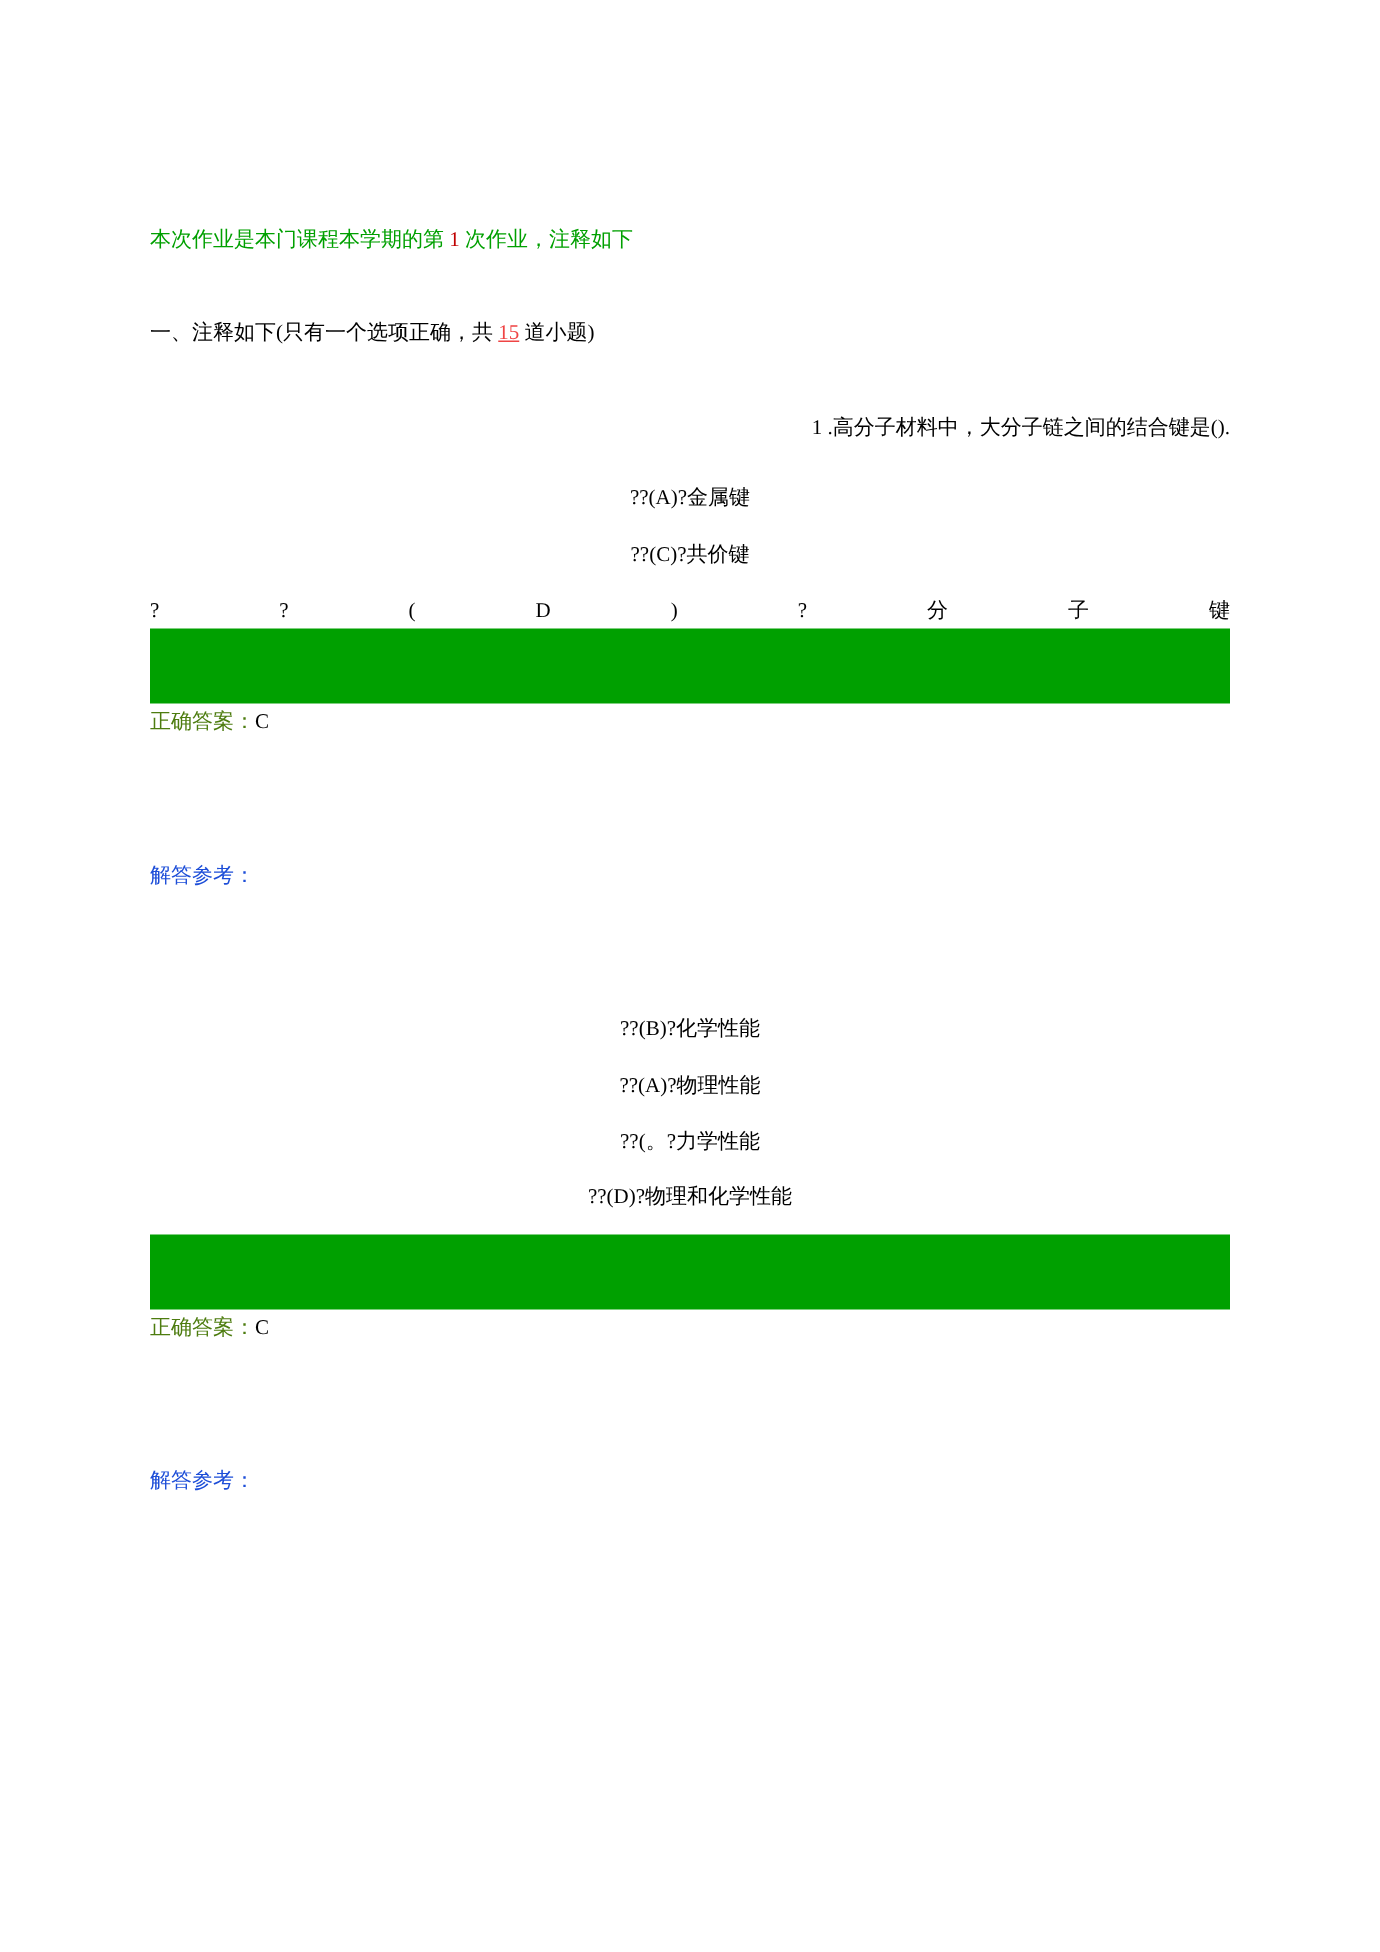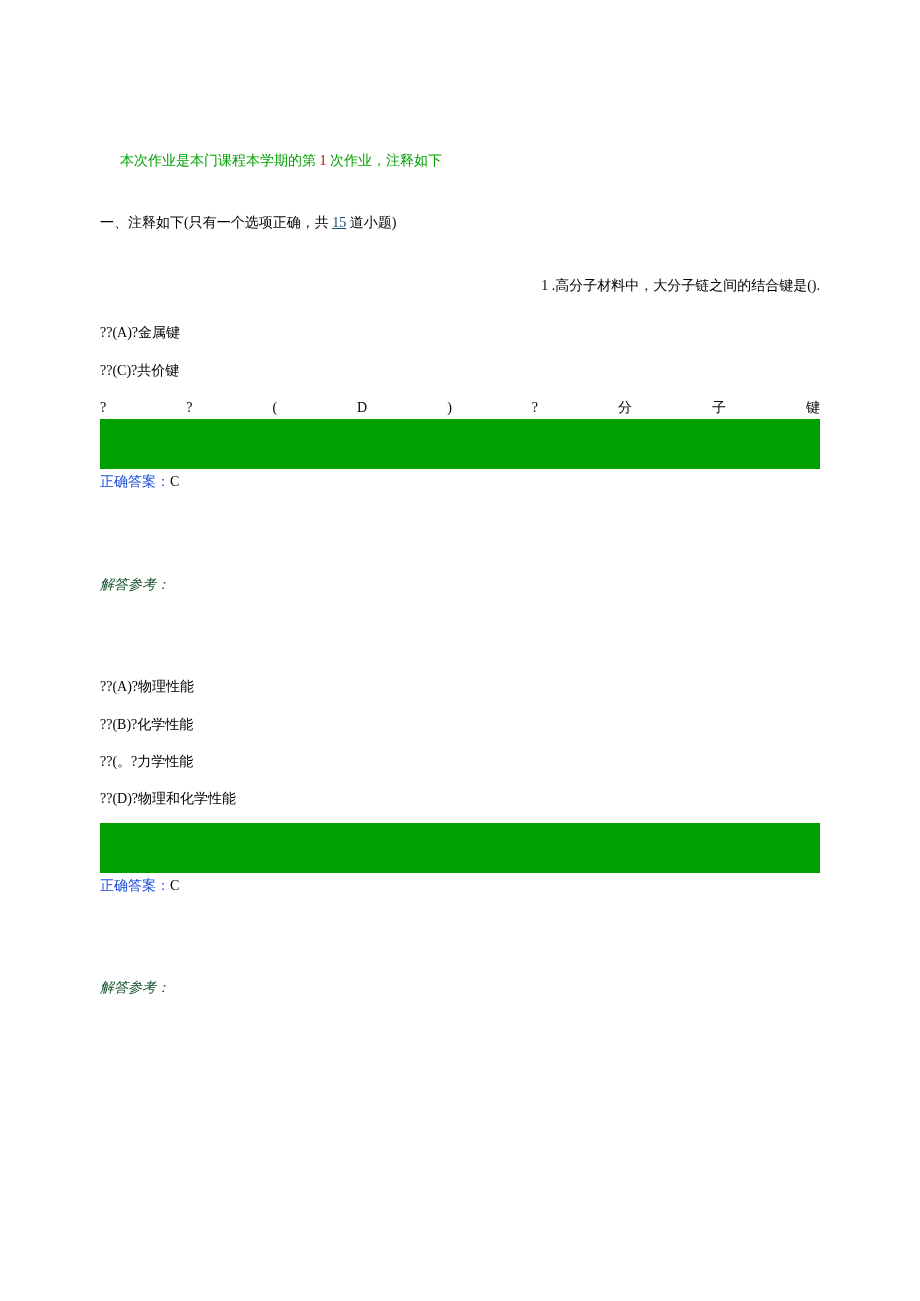--- a/index.html
+++ b/index.html
@@ -11,68 +11,67 @@
       font-family: "SimSun", "宋体", serif;
       font-size: 14px;
       line-height: 1.6;
       background: #fff;
       padding: 150px 100px 100px 100px;
       width: 920px;
     }
     .header-note {
       color: #00a000;
       margin-bottom: 40px;
-      margin-left: 20px;
     }
     .header-note .num {
       color: #c00000;
     }
     .section-title {
       margin-bottom: 40px;
     }
     .section-title .num {
-      color: #0c4a6e;
+      color: #ef4444;
       text-decoration: underline;
     }
     .question {
       margin-bottom: 30px;
     }
     .question-text {
       margin-bottom: 25px;
       text-align: right;
     }
     .option {
       margin-bottom: 15px;
+      text-align: center;
     }
     .option-d-row {
       display: flex;
       justify-content: space-between;
       margin-bottom: 0;
     }
     .option-d-row span {
       display: inline-block;
     }
     .green-bar {
       background: #00a000;
       height: 50px;
       margin-bottom: 2px;
     }
     .answer-label {
-      color: #1d4ed8;
+      color: #4d7c0f;
     }
     .answer-value {
       color: #000;
     }
     .answer-row {
       margin-bottom: 80px;
     }
     .explain-label {
-      color: #14532d;
+      color: #1d4ed8;
       margin-bottom: 80px;
-      font-style: italic;
     }
   </style>
 </head>
 <body>
 
 <div class="header-note">
   <span>本次作业是本门课程本学期的第 </span><span class="num">1</span><span> 次作业，注释如下</span>
 </div>
 
 <div class="section-title">
@@ -97,22 +96,22 @@
     <span>键</span>
   </div>
   <div class="green-bar"></div>
   <div class="answer-row">
     <span class="answer-label">正确答案：</span><span class="answer-value">C</span>
   </div>
   <div class="explain-label">解答参考：</div>
 </div>
 
 <div class="question">
+  <div class="option">??(B)?化学性能</div>
   <div class="option">??(A)?物理性能</div>
-  <div class="option">??(B)?化学性能</div>
   <div class="option">??(。?力学性能</div>
   <div class="option" style="margin-bottom:12px">??(D)?物理和化学性能</div>
   <div class="green-bar"></div>
   <div class="answer-row">
     <span class="answer-label">正确答案：</span><span class="answer-value">C</span>
   </div>
   <div class="explain-label">解答参考：</div>
 </div>
 
 </body></html>

